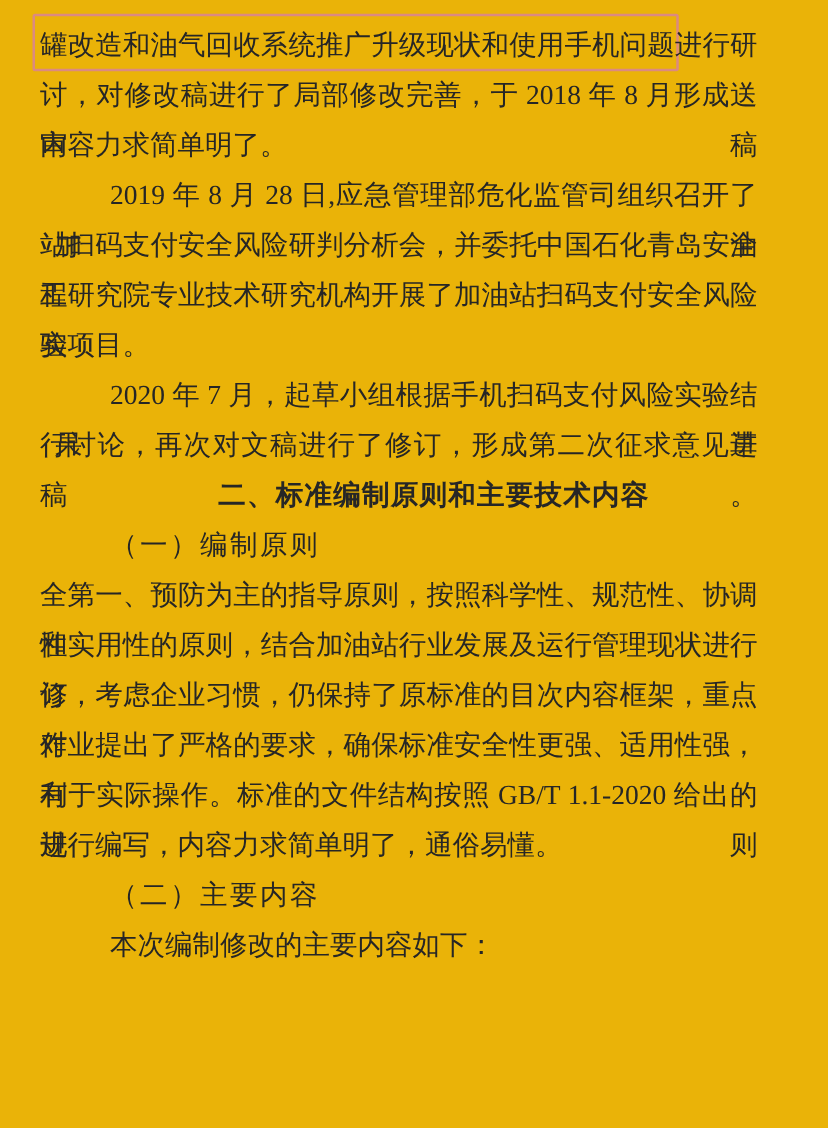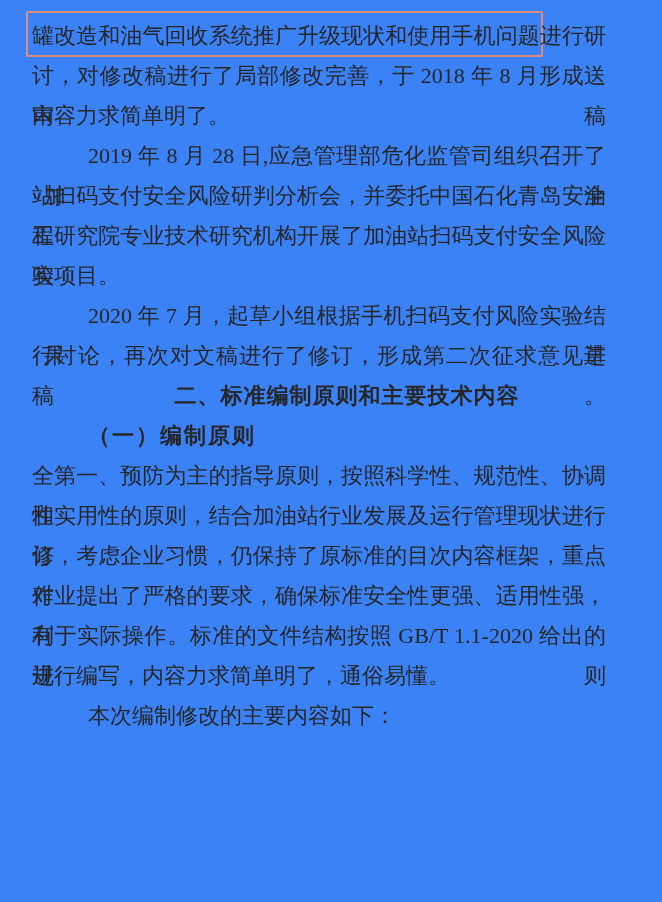--- a/index.html
+++ b/index.html
@@ -37,53 +37,54 @@
     text-indent: 2em;
     margin-left: 12px;
   }
   .line.heading-sans {
     font-family: "Liberation Sans", "DejaVu Sans", sans-serif;
     font-weight: bold;
     letter-spacing: 1px;
     text-align: center;
   }
   .line.heading-kai {
-    font-weight: bold;
+    font-weight: normal;
     letter-spacing: 2px;
   }
   .highlight-box {
     position: absolute;
     left: 26px;
     top: 11px;
     width: 513px;
     height: 42px;
     border: 2px solid var(--highlight-color, #db8a80);
     border-radius: 2px;
     background: transparent;
     pointer-events: none;
   }
 </style>
 </head>
 <body>
 
-<div class="page" style="background: #3b82f6;">
+<div class="page" style="background: #eab308;">
   <div class="highlight-box"></div>
   <div class="content" id="content">
       <div class="line body fill">罐改造和油气回收系统推广升级现状和使用手机问题进行研</div>
       <div class="line body fill">讨，对修改稿进行了局部修改完善，于 2018 年 8 月形成送审稿</div>
       <div class="line body">内容力求简单明了。</div>
       <div class="line body fill indent">2019 年 8 月 28 日,应急管理部危化监管司组织召开了加油</div>
       <div class="line body fill">站扫码支付安全风险研判分析会，并委托中国石化青岛安全工</div>
       <div class="line body fill">程研究院专业技术研究机构开展了加油站扫码支付安全风险实</div>
       <div class="line body">验项目。</div>
       <div class="line body fill indent">2020 年 7 月，起草小组根据手机扫码支付风险实验结果进</div>
       <div class="line body fill">行讨论，再次对文稿进行了修订，形成第二次征求意见草稿。</div>
       <div class="line heading-sans indent">二、标准编制原则和主要技术内容</div>
       <div class="line heading-kai indent">（一）编制原则</div>
       <div class="line body fill">全第一、预防为主的指导原则，按照科学性、规范性、协调性</div>
       <div class="line body fill">和实用性的原则，结合加油站行业发展及运行管理现状进行修</div>
       <div class="line body fill">订，考虑企业习惯，仍保持了原标准的目次内容框架，重点对</div>
       <div class="line body fill">作业提出了严格的要求，确保标准安全性更强、适用性强，有</div>
       <div class="line body fill">利于实际操作。标准的文件结构按照 GB/T 1.1-2020 给出的规则</div>
       <div class="line body">进行编写，内容力求简单明了，通俗易懂。</div>
+      <div class="line heading-kai indent">（二）主要内容</div>
       <div class="line body indent">本次编制修改的主要内容如下：</div>
     </div>
 </div>
 
 </body></html>

